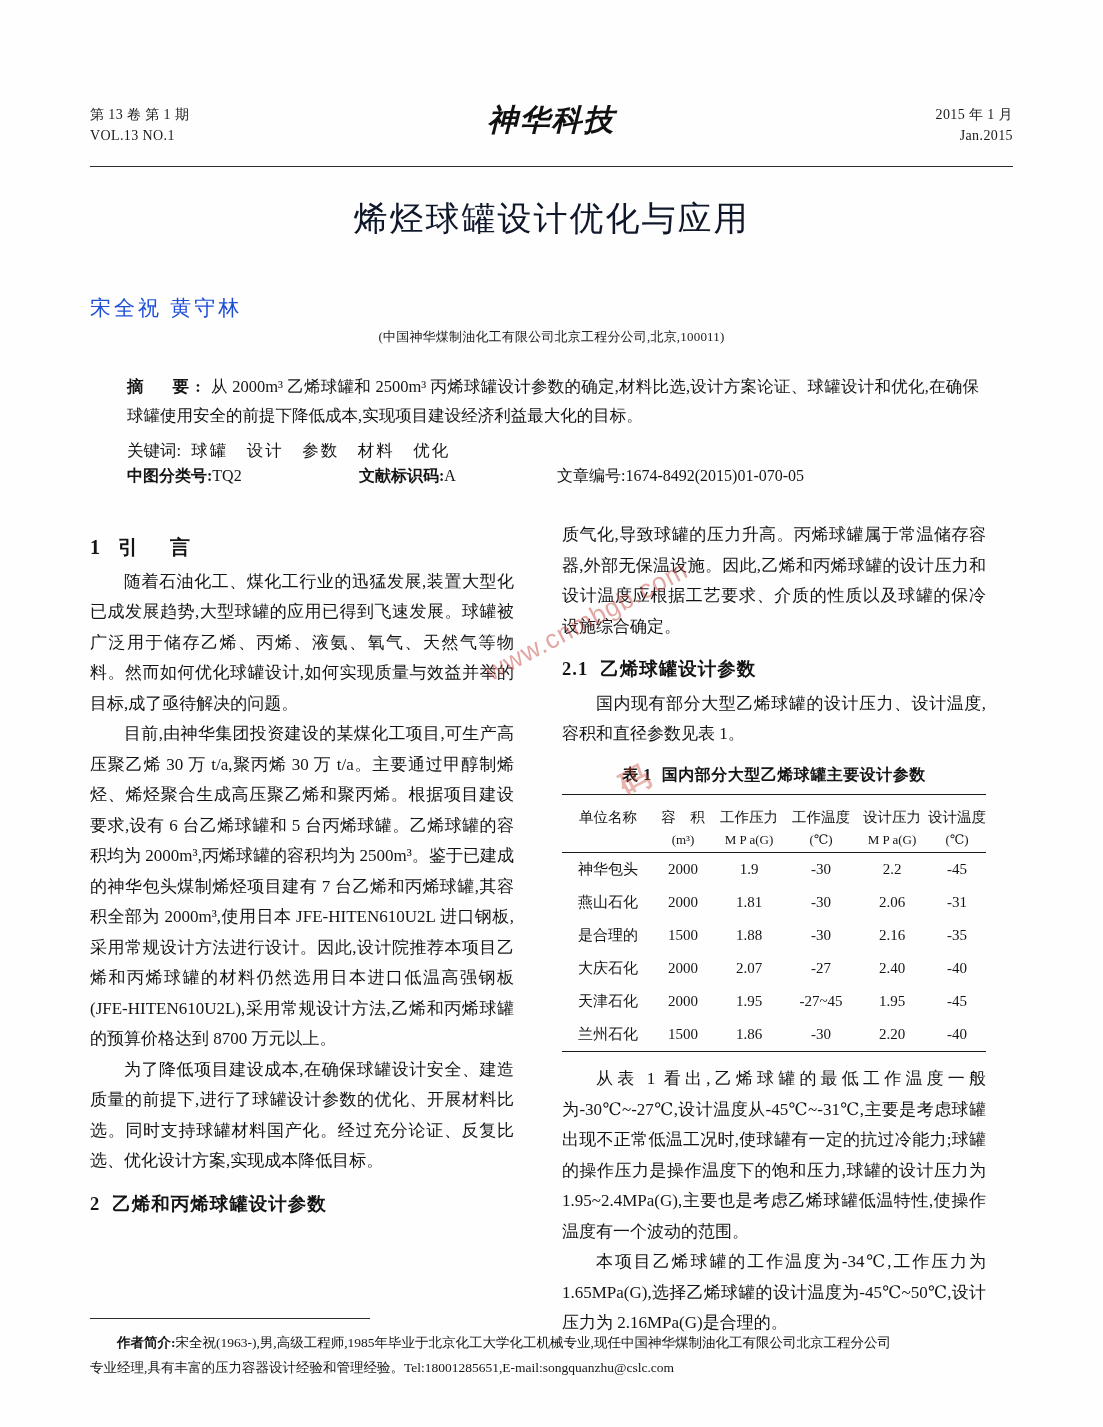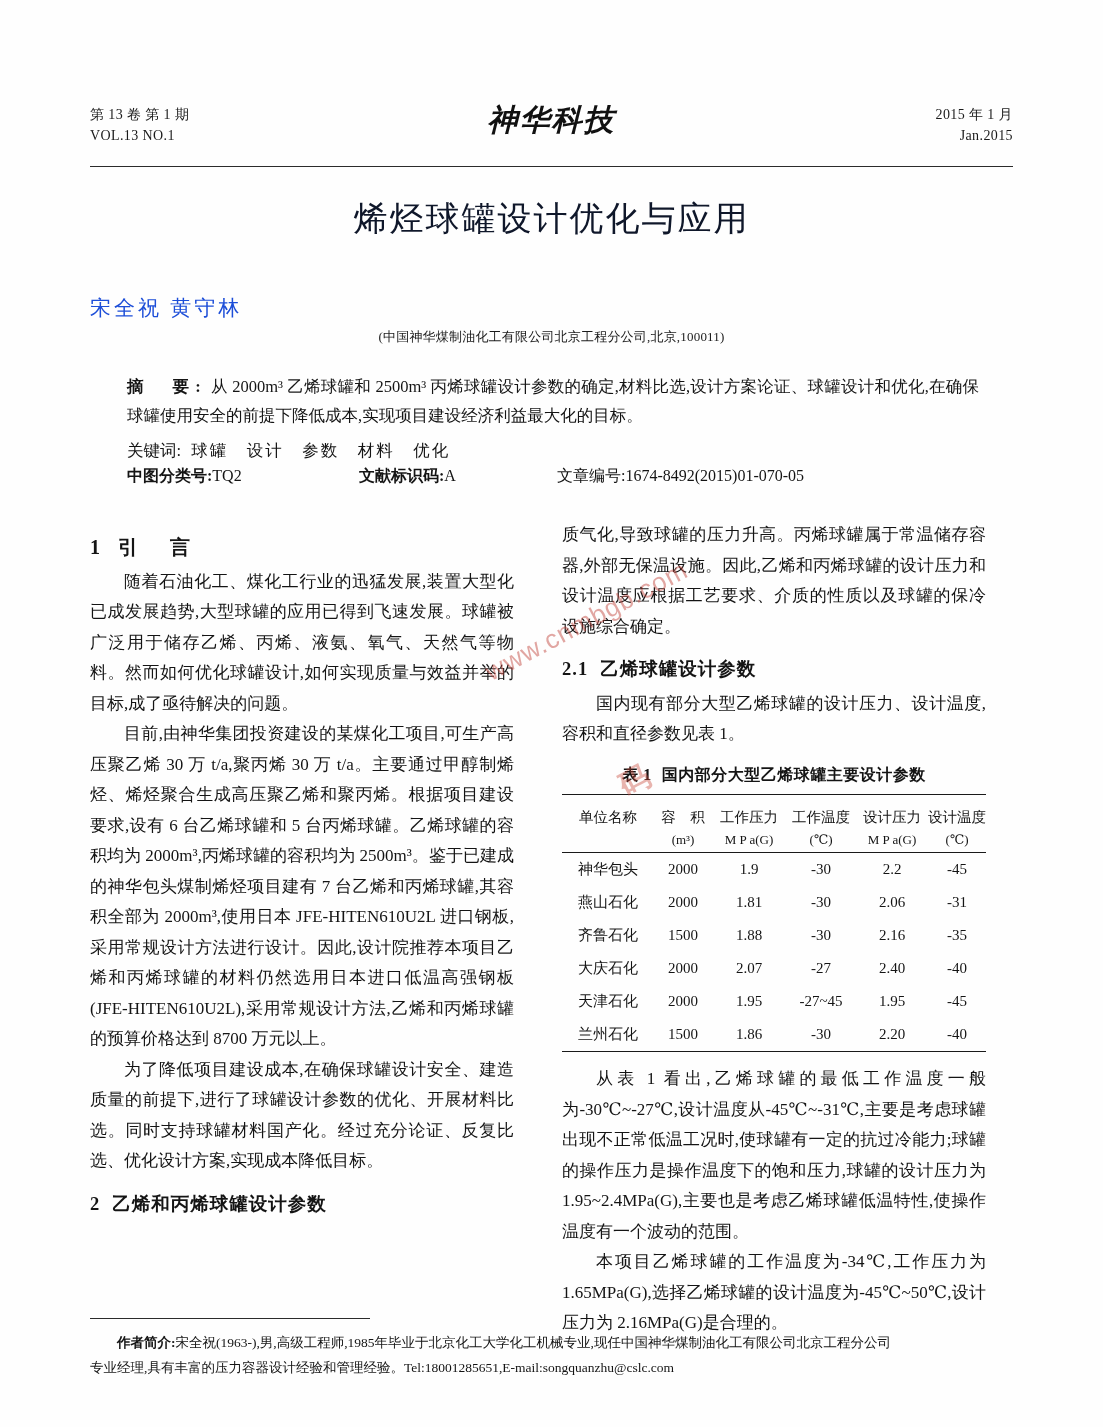--- a/index.html
+++ b/index.html
@@ -345,21 +345,21 @@
         </tr>
         <tr>
           <td>燕山石化</td>
           <td>2000</td>
           <td>1.81</td>
           <td>-30</td>
           <td>2.06</td>
           <td>-31</td>
         </tr>
         <tr>
-          <td>齐鲁石化</td>
+          <td>是合理的</td>
           <td>1500</td>
           <td>1.88</td>
           <td>-30</td>
           <td>2.16</td>
           <td>-35</td>
         </tr>
         <tr>
           <td>大庆石化</td>
           <td>2000</td>
           <td>2.07</td>

